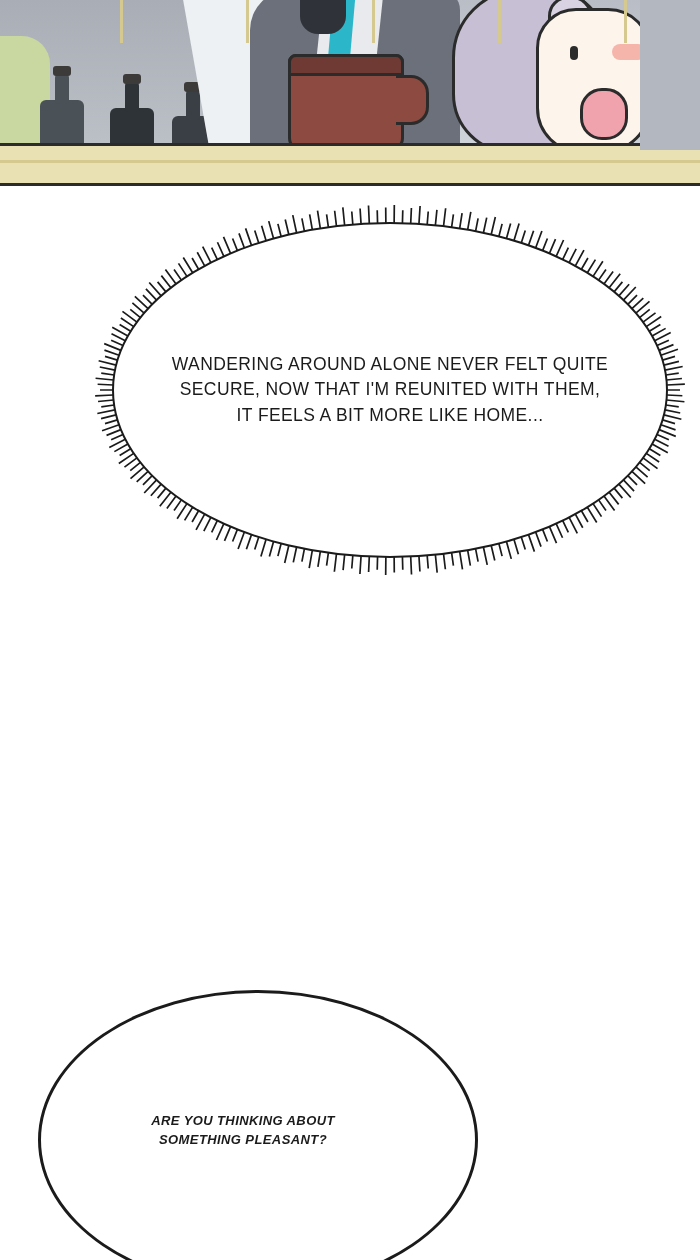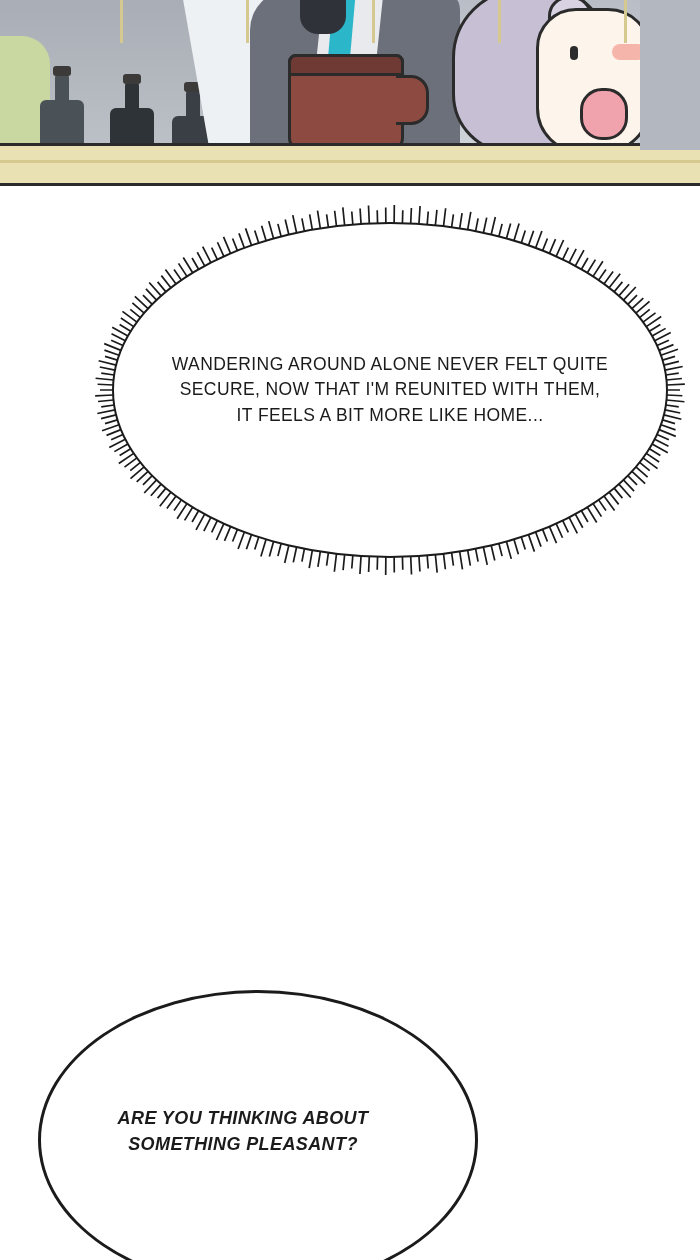--- a/index.html
+++ b/index.html
@@ -279,21 +279,21 @@
     height: 100%;
     border: 3px solid #1b1b1b;
     border-radius: 50%;
     background: #ffffff;
     box-sizing: border-box;
     z-index: 1;
   }
   #bubble-question .bubble-text {
     font-style: italic;
     font-weight: 700;
-    font-size: 18px;
+    font-size: 13px;
     padding: 0 70px 0 40px;
     margin-top: -18px;
   }
 </style>
 </head>
 <body>
 
 <div id="page">
 
   <div class="panel-art">

